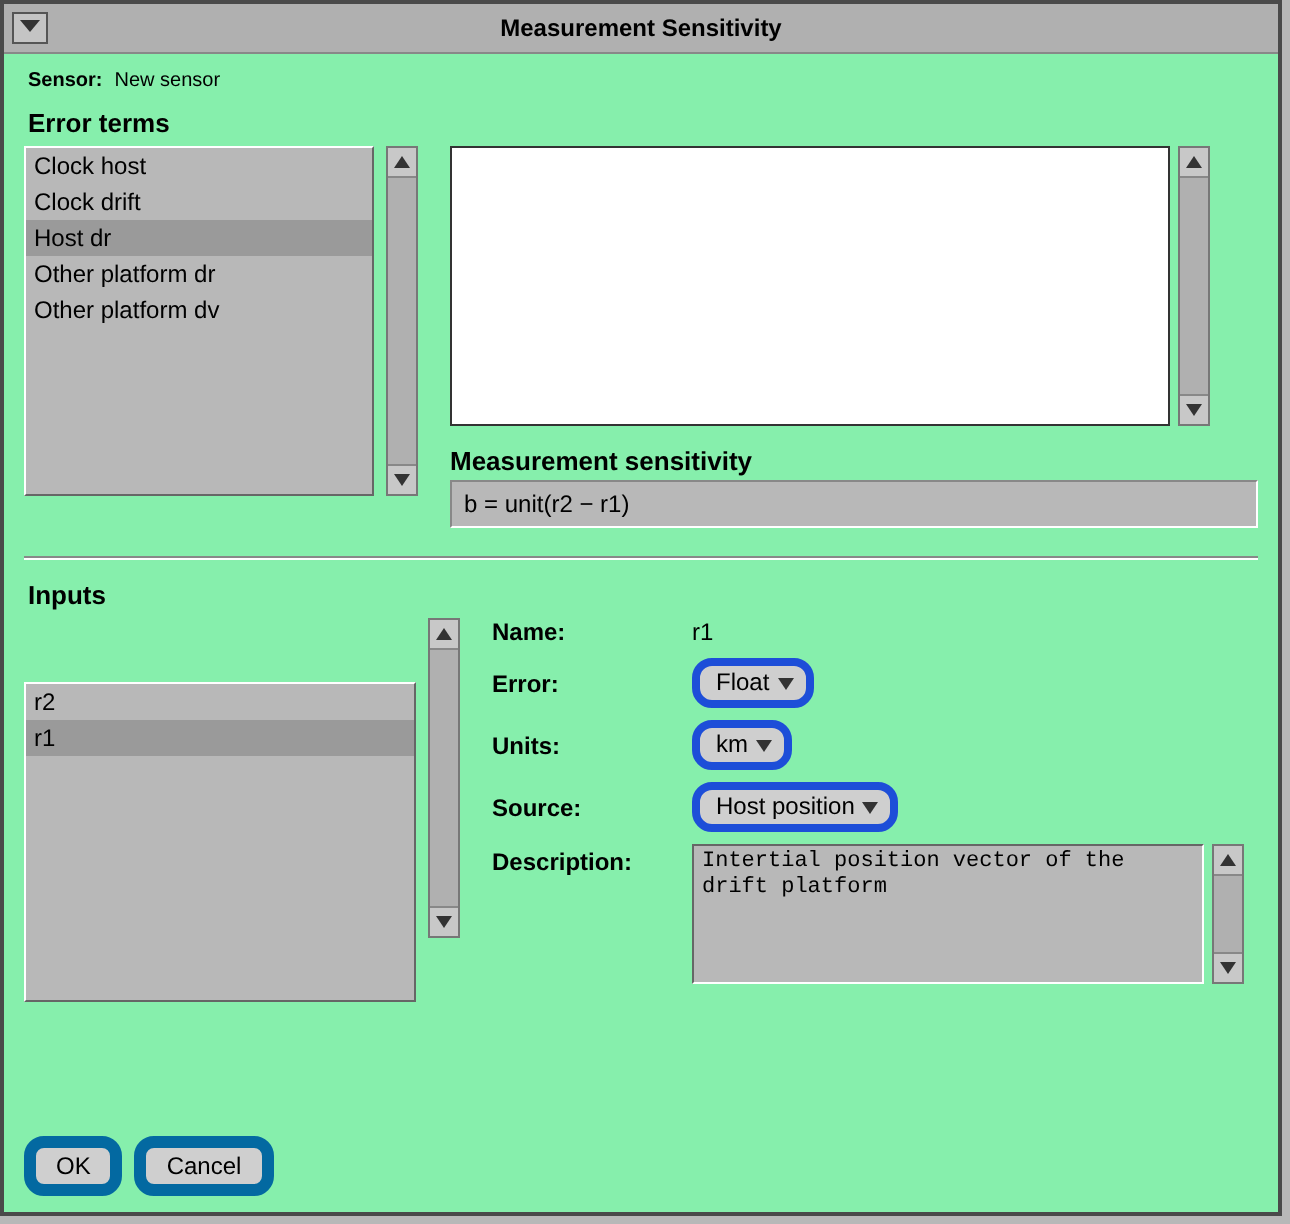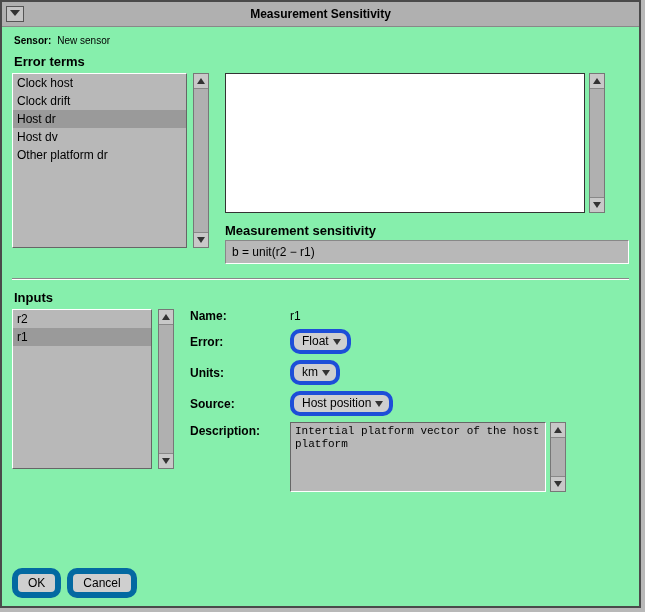--- a/index.html
+++ b/index.html
@@ -156,21 +156,21 @@
     border: none;
     border-top: 1px solid #888;
     border-bottom: 1px solid #fff;
     margin: 14px 0 10px 0;
   }
 
   .lower { display: flex; gap: 16px; align-items: flex-start; }
 
   .inputs-list-wrap { }
   .inputs-list-wrap .listbox-wrap { height: 160px; }
-  .inputs-list-wrap .listbox { width: 140px; }
+  .inputs-list-wrap .listbox { width: 196px; margin-top: 32px; }
 
   .form-col {
     flex: 1;
     padding-top: 0;
   }
   .form-row {
     display: flex;
     align-items: center;
     margin-bottom: 6px;
   }
@@ -267,22 +267,22 @@
 
     <div class="section-title">Error terms</div>
 
     <div class="upper">
 
       <div class="listbox-wrap">
         <div class="listbox" id="error-terms-list">
             <div class="item">Clock host</div>
             <div class="item">Clock drift</div>
             <div class="item selected">Host dr</div>
-            <div class="item">Host dv</div>
             <div class="item">Other platform dr</div>
+            <div class="item">Other platform dv</div>
           </div>
         <div class="vscroll">
           <div class="arrow">
             <svg width="8" height="6" viewBox="0 0 8 6">
                 <polygon points="4,0 8,6 0,6" fill="#333"></polygon>
               </svg>
           </div>
           <div class="track"></div>
           <div class="arrow last">
             <svg width="8" height="6" viewBox="0 0 8 6">
@@ -382,21 +382,21 @@
             <span class="dd-text">Host position</span>
             <svg width="8" height="6" viewBox="0 0 8 6">
                 <polygon points="0,0 8,0 4,6" fill="#333"></polygon>
               </svg>
           </span>
         </div>
 
         <div class="desc-row">
           <span class="flbl">Description:</span>
           <div class="desc-box-wrap">
-            <div class="desc-box">Intertial platform vector of the host platform</div>
+            <div class="desc-box">Intertial position vector of the drift platform</div>
             <div class="desc-scroll">
               <div class="arrow">
                 <svg width="8" height="6" viewBox="0 0 8 6">
                     <polygon points="4,0 8,6 0,6" fill="#333"></polygon>
                   </svg>
               </div>
               <div class="track"></div>
               <div class="arrow last">
                 <svg width="8" height="6" viewBox="0 0 8 6">
                     <polygon points="0,0 8,0 4,6" fill="#333"></polygon>

